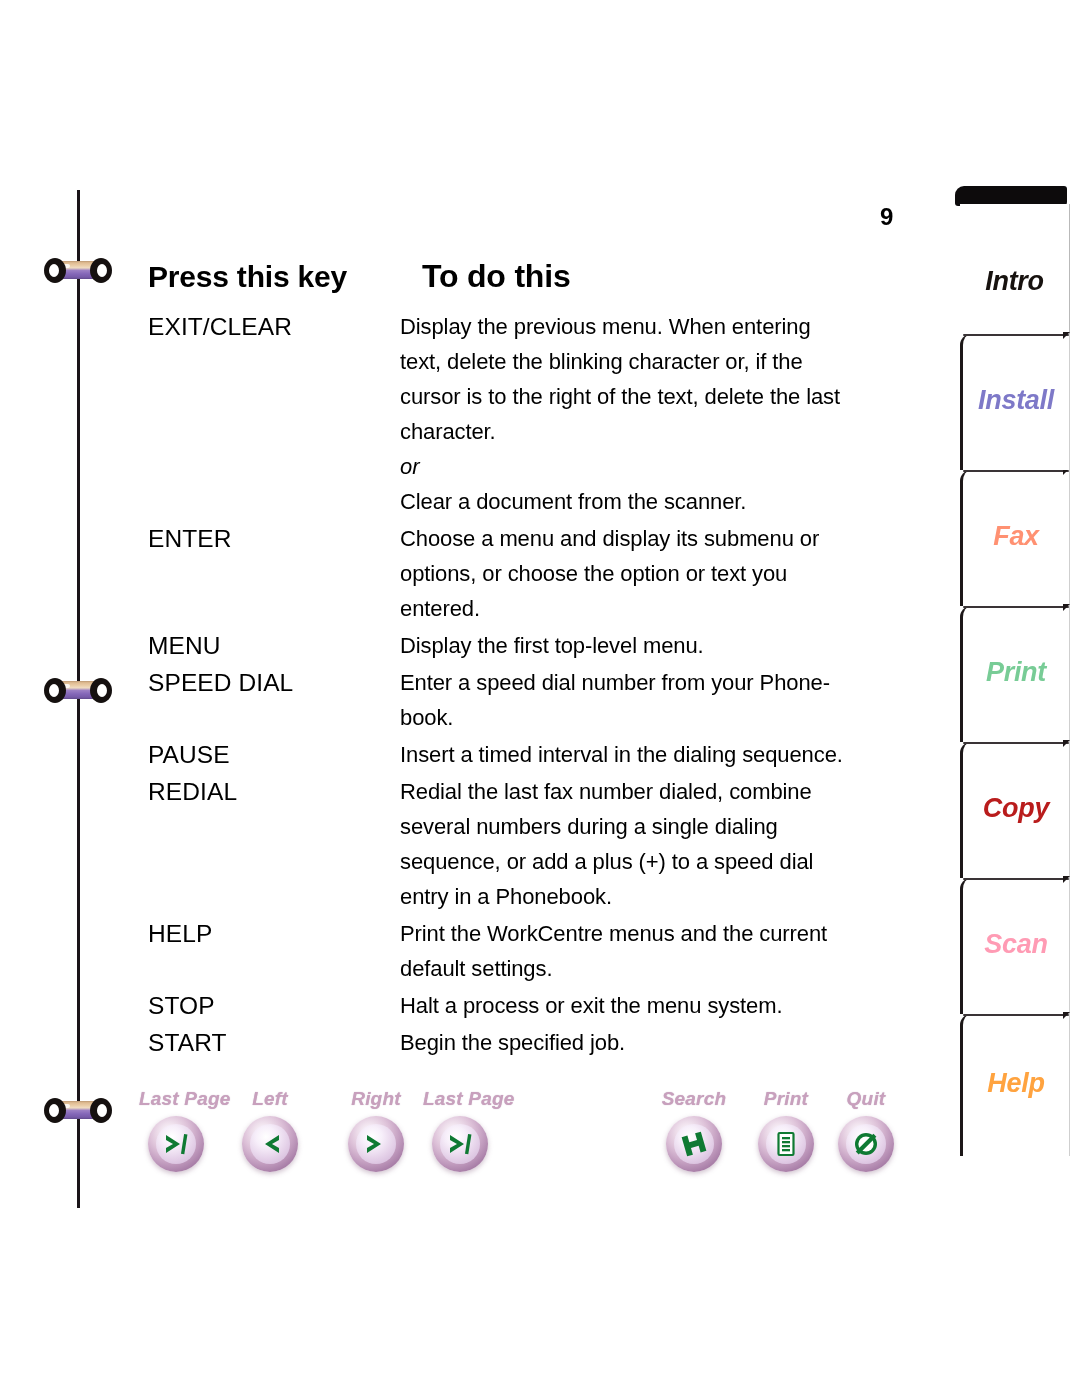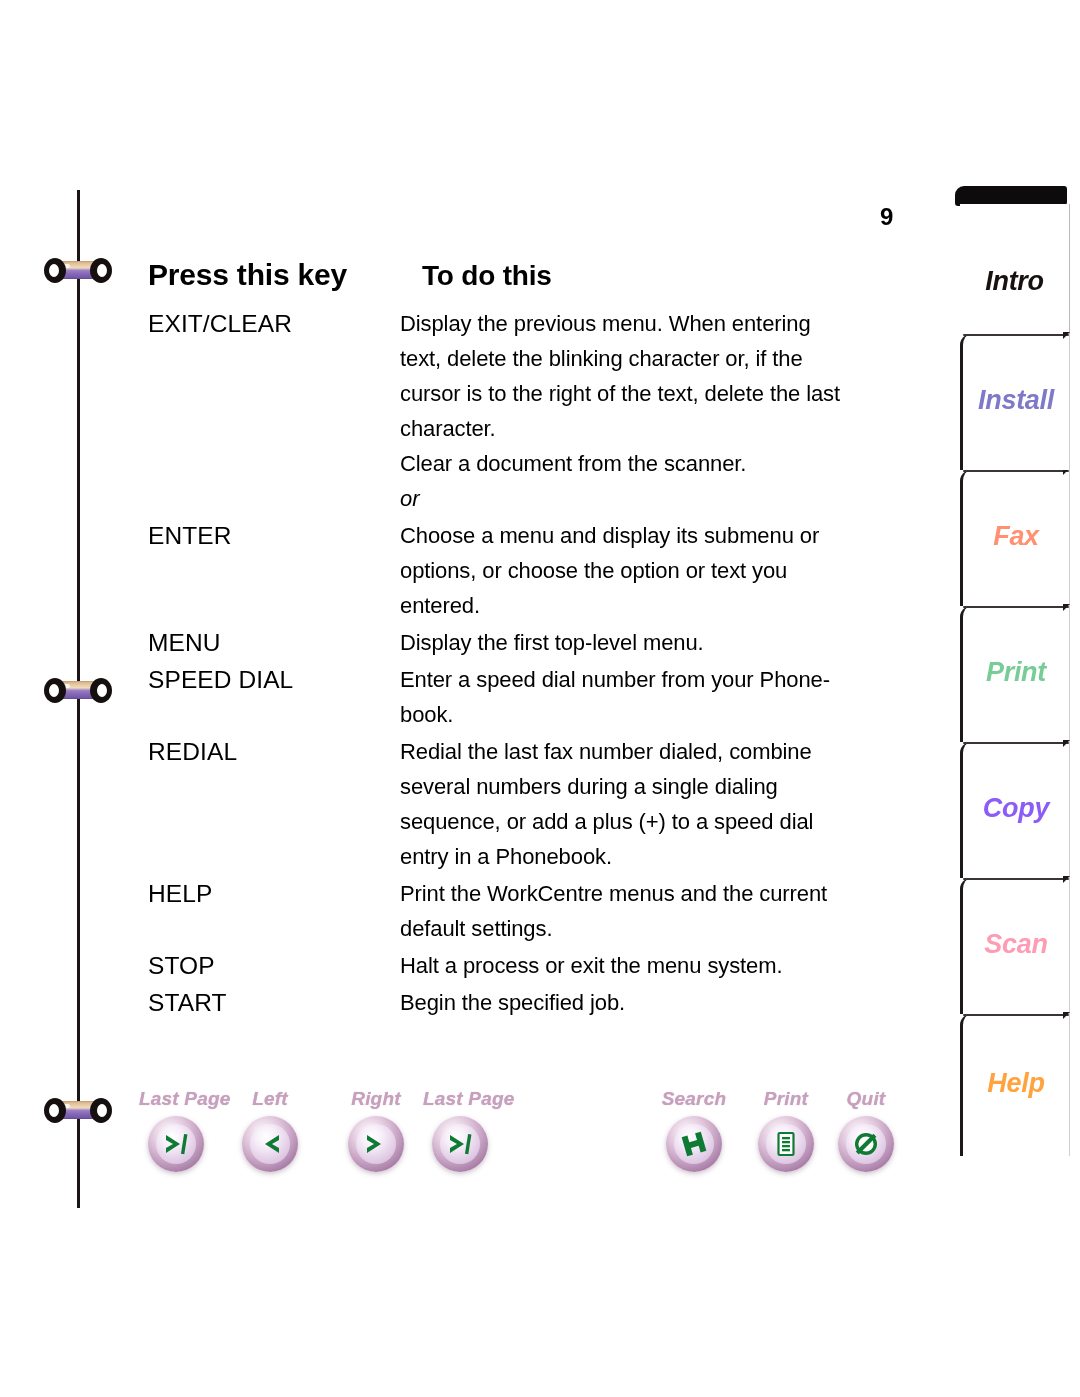--- a/index.html
+++ b/index.html
@@ -107,21 +107,21 @@
     margin-bottom: 14px;
   }
   .th-key {
     width: 274px;
     font-size: 30px;
     font-weight: bold;
     color: #000;
     letter-spacing: -0.2px;
   }
   .th-do {
-    font-size: 28px;
+    font-size: 32px;
     font-weight: bold;
     color: #000;
     letter-spacing: -0.2px;
   }
   .row {
     display: flex;
     align-items: flex-start;
     margin-bottom: 2px;
   }
   .cell-key {
@@ -316,22 +316,22 @@
       <div class="th-do">To do this</div>
     </div>
     <div id="table-body">
         <div class="row">
           <div class="cell-key">EXIT/CLEAR</div>
           <div class="cell-desc">
             <span class="line">Display the previous menu. When entering</span>
             <span class="line">text, delete the blinking character or, if the</span>
             <span class="line">cursor is to the right of the text, delete the last</span>
             <span class="line">character.</span>
+            <span class="line italic">or</span>
             <span class="line">Clear a document from the scanner.</span>
-            <span class="line italic">or</span>
           </div>
         </div>
         <div class="row">
           <div class="cell-key">ENTER</div>
           <div class="cell-desc">
             <span class="line">Choose a menu and display its submenu or</span>
             <span class="line">options, or choose the option or text you</span>
             <span class="line">entered.</span>
           </div>
         </div>
@@ -339,20 +339,26 @@
           <div class="cell-key">MENU</div>
           <div class="cell-desc">
             <span class="line">Display the first top-level menu.</span>
           </div>
         </div>
         <div class="row">
           <div class="cell-key">SPEED DIAL</div>
           <div class="cell-desc">
             <span class="line">Enter a speed dial number from your Phone-</span>
             <span class="line">book.</span>
+          </div>
+        </div>
+        <div class="row">
+          <div class="cell-key">PAUSE</div>
+          <div class="cell-desc">
+            <span class="line">Insert a timed interval in the dialing sequence.</span>
           </div>
         </div>
         <div class="row">
           <div class="cell-key">REDIAL</div>
           <div class="cell-desc">
             <span class="line">Redial the last fax number dialed, combine</span>
             <span class="line">several numbers during a single dialing</span>
             <span class="line">sequence, or add a plus (+) to a speed dial</span>
             <span class="line">entry in a Phonebook.</span>
           </div>
@@ -460,21 +466,21 @@
     <div class="tab t-install has-left-edge">
         <span class="tab-sep"></span>
         <span class="tab-label" style="color: rgb(126, 121, 200);">Install</span>
       </div>
     <div class="tab t-print has-left-edge">
         <span class="tab-sep"></span>
         <span class="tab-label" style="color: rgb(120, 204, 150);">Print</span>
       </div>
     <div class="tab t-copy has-left-edge">
         <span class="tab-sep"></span>
-        <span class="tab-label" style="color: #8b5cf6;">Copy</span>
+        <span class="tab-label" style="color: #b91c1c;">Copy</span>
       </div>
     <div class="tab t-scan has-left-edge">
         <span class="tab-sep"></span>
         <span class="tab-label" style="color: rgb(255, 155, 180);">Scan</span>
       </div>
     <div class="tab t-help has-left-edge">
         <span class="tab-sep"></span>
         <span class="tab-label" style="color: rgb(255, 163, 63);">Help</span>
       </div>
     <div class="tab-bottom-bar"></div>

